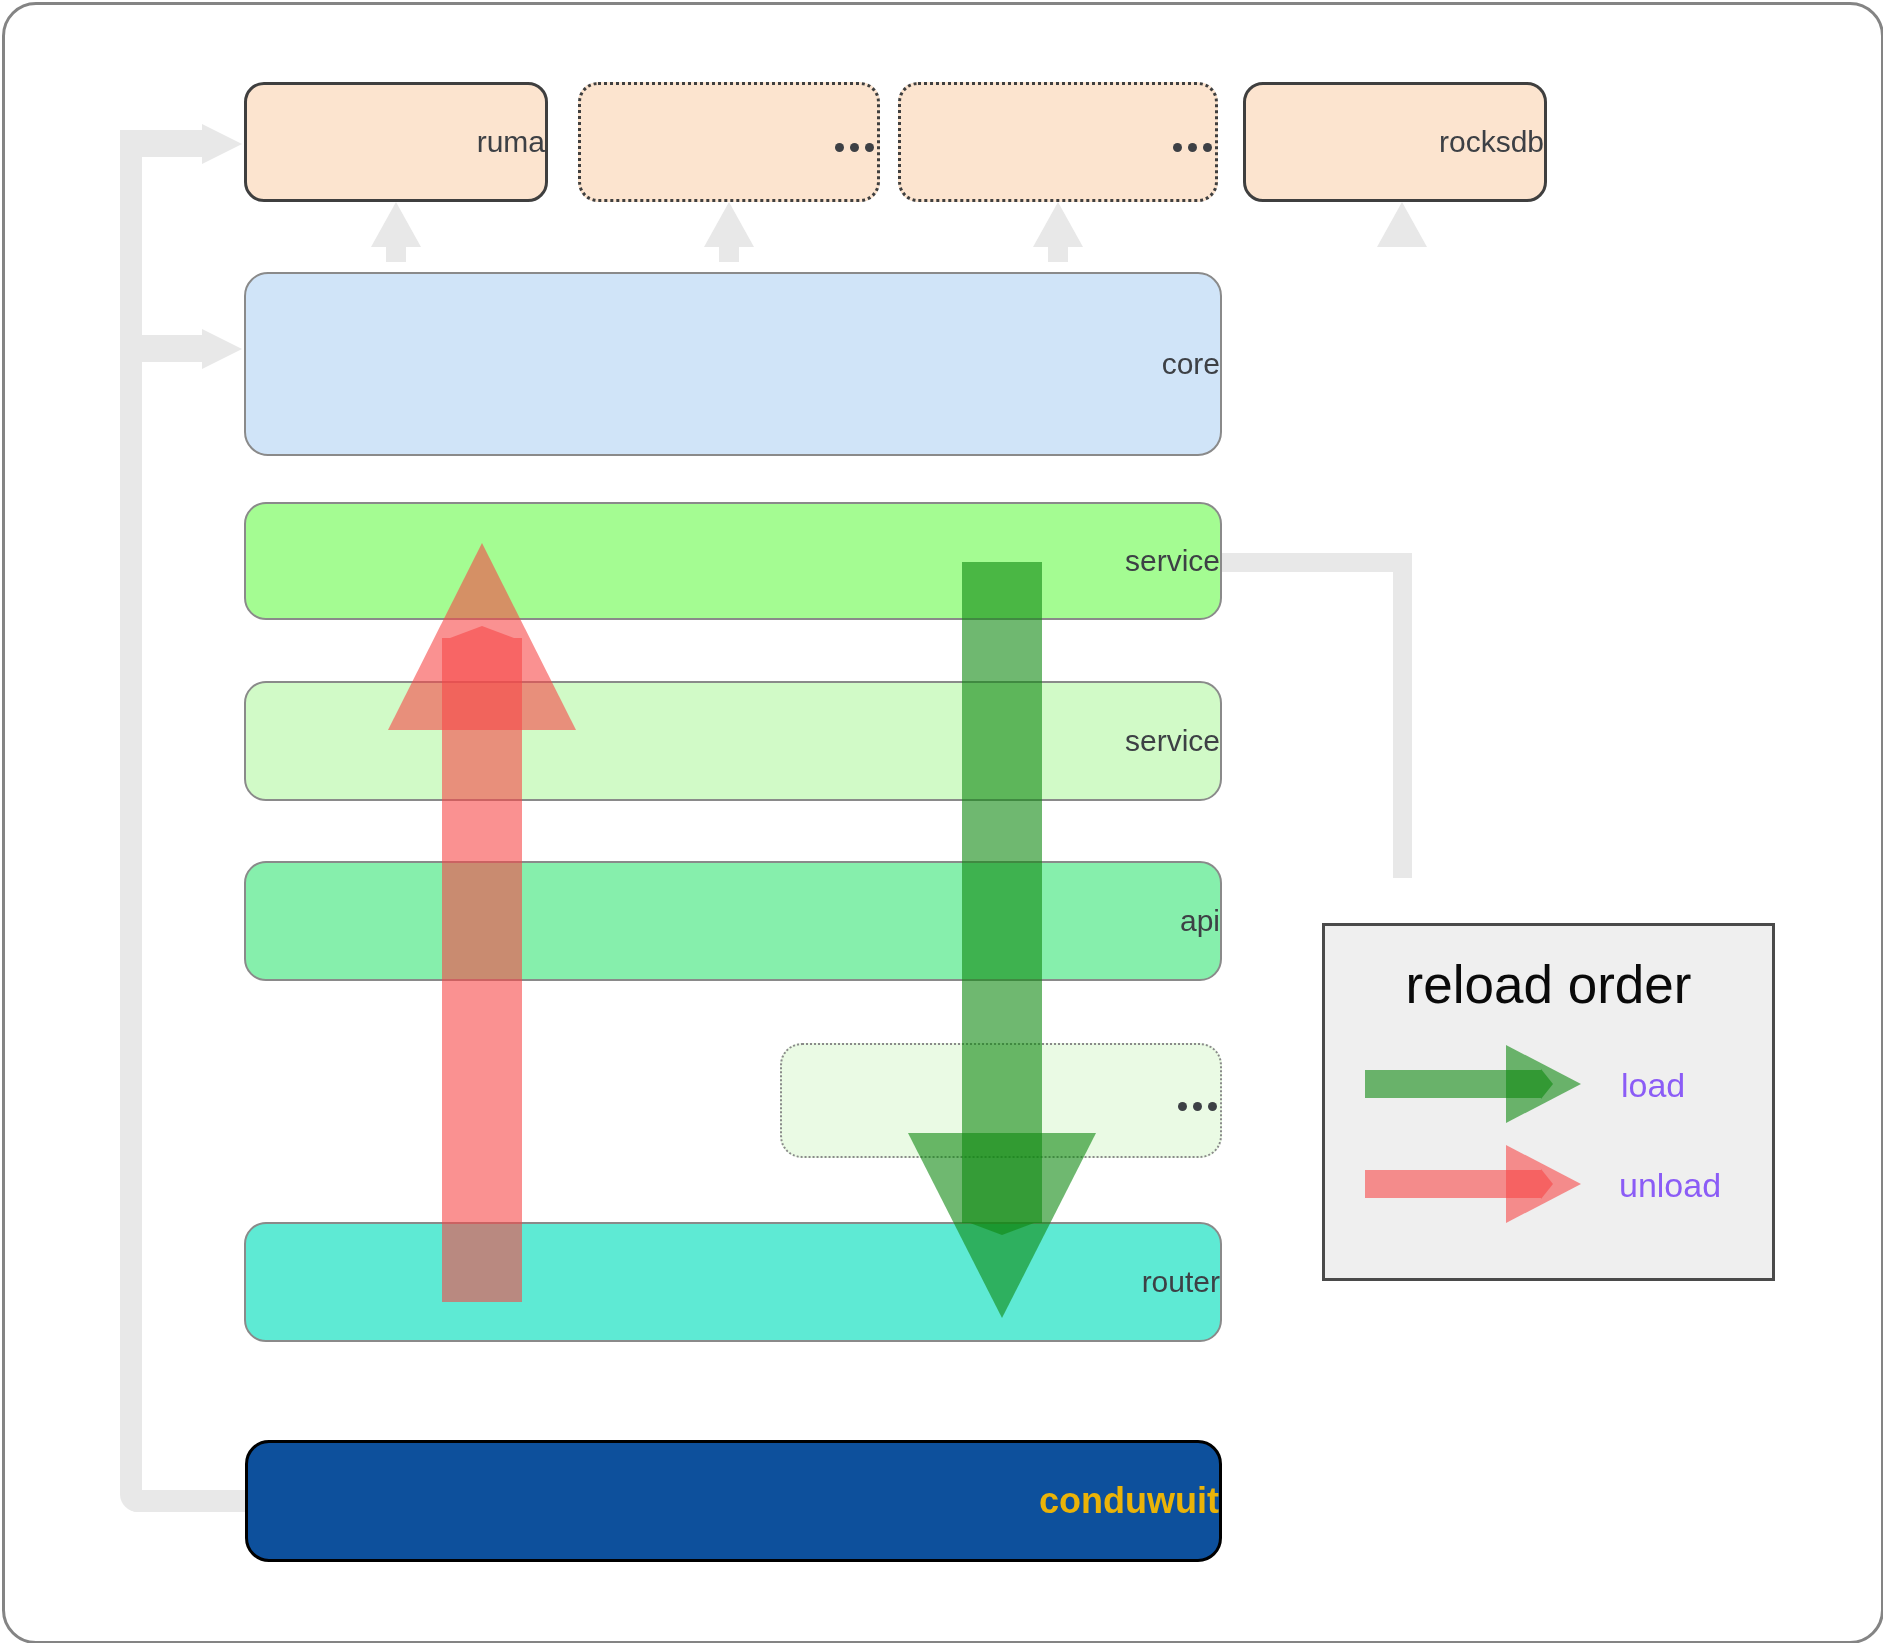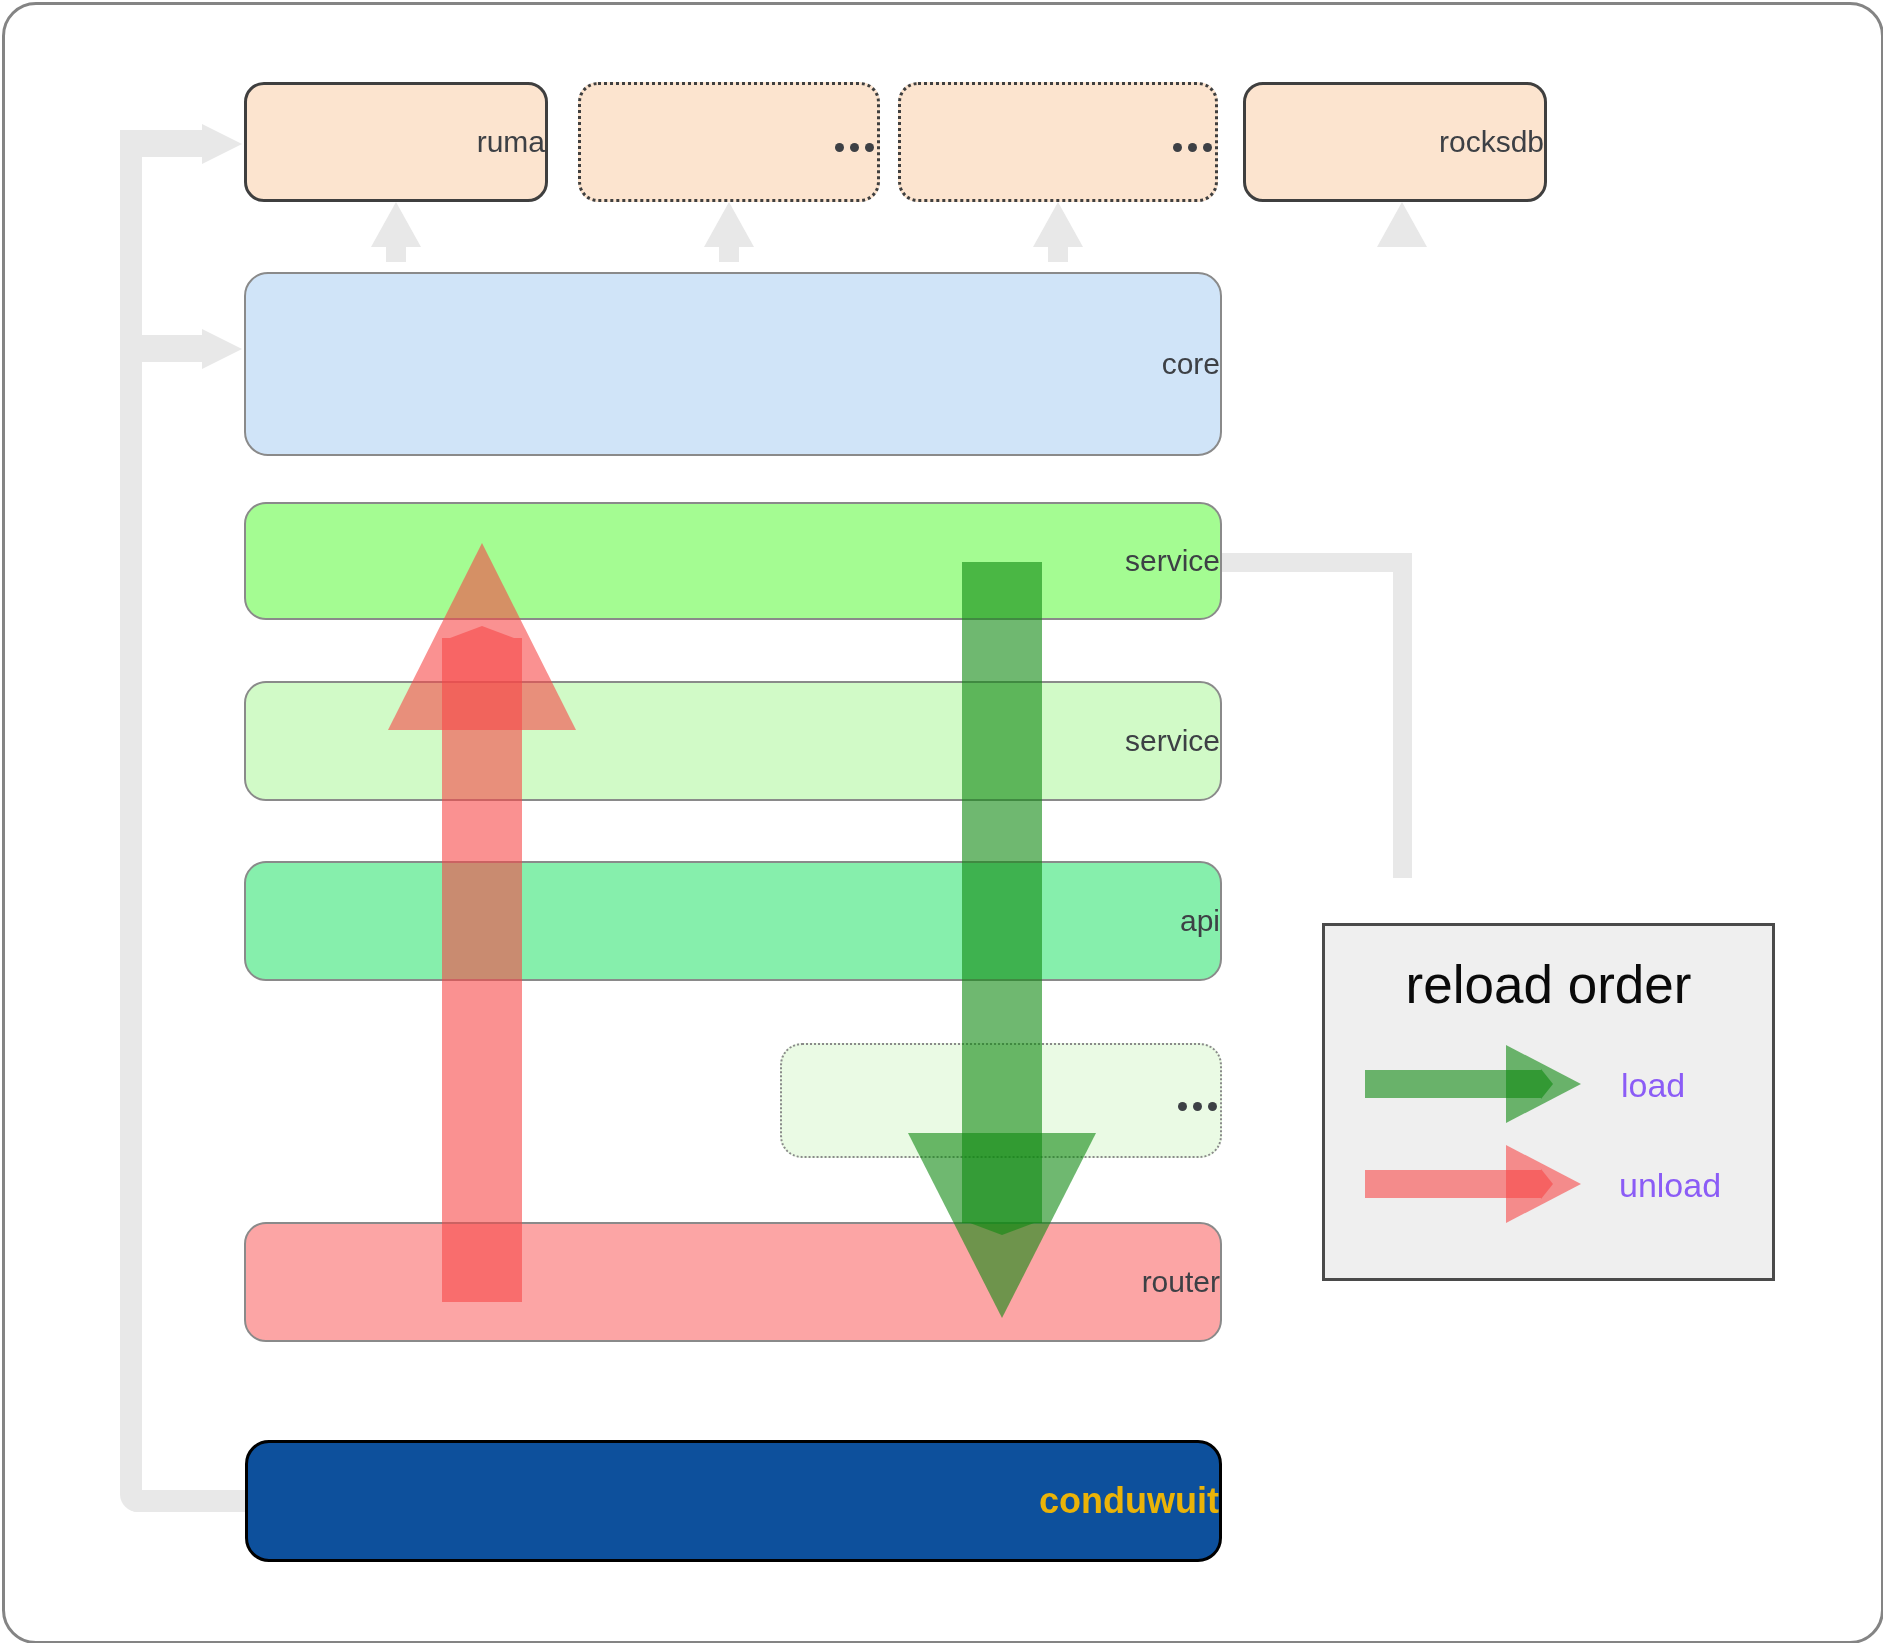--- a/index.html
+++ b/index.html
@@ -21,21 +21,21 @@
   .tdots2  {left:898px;top:82px;width:320px;height:120px;background:#fce4cf;border:3px dotted #3f3f3f;border-radius:20px;}
   .rocksdb {left:1243px;top:82px;width:304px;height:120px;background:#fce4cf;border:3px solid #3f3f3f;border-radius:20px;}
 
   
   .core     {left:244px;top:272px;width:978px;height:184px;background:#d0e4f8;border:2px solid #8a8a8a;border-radius:24px;}
   .database {left:244px;top:502px;width:978px;height:118px;background:#a4fc92;border:2px solid #8a8a8a;border-radius:22px;}
   .service  {left:244px;top:681px;width:978px;height:120px;background:#d1fac7;border:2px solid #8a8a8a;border-radius:22px;}
   .api      {left:244px;top:861px;width:978px;height:120px;background:#86efac;border:2px solid #8a8a8a;border-radius:22px;}
   .admin    {left:244px;top:1043px;width:428px;height:115px;background:#eafae4;border:2px solid #8a8a8a;border-radius:22px;}
   .mdots    {left:780px;top:1043px;width:442px;height:115px;background:#eafae4;border:2px dotted #8a8a8a;border-radius:22px;}
-  .router   {left:244px;top:1222px;width:978px;height:120px;background:#fca5a5;border:2px solid #8a8a8a;border-radius:22px;}
+  .router   {left:244px;top:1222px;width:978px;height:120px;background:#5eead4;border:2px solid #8a8a8a;border-radius:22px;}
   .conduwuit{left:245px;top:1440px;width:977px;height:122px;background:#0d509c;border:3px solid #000;
              border-radius:24px;color:#eab308;font-size:36px;font-weight:600;}
 
   
   .dot{display:inline-block;width:9px;height:9px;border-radius:50%;background:#3d4045;margin:0 3px;}
 
   
   .conn{position:absolute;background:#e8e8e8;z-index:1;}
   .tri{position:absolute;width:0;height:0;z-index:1;}
 

